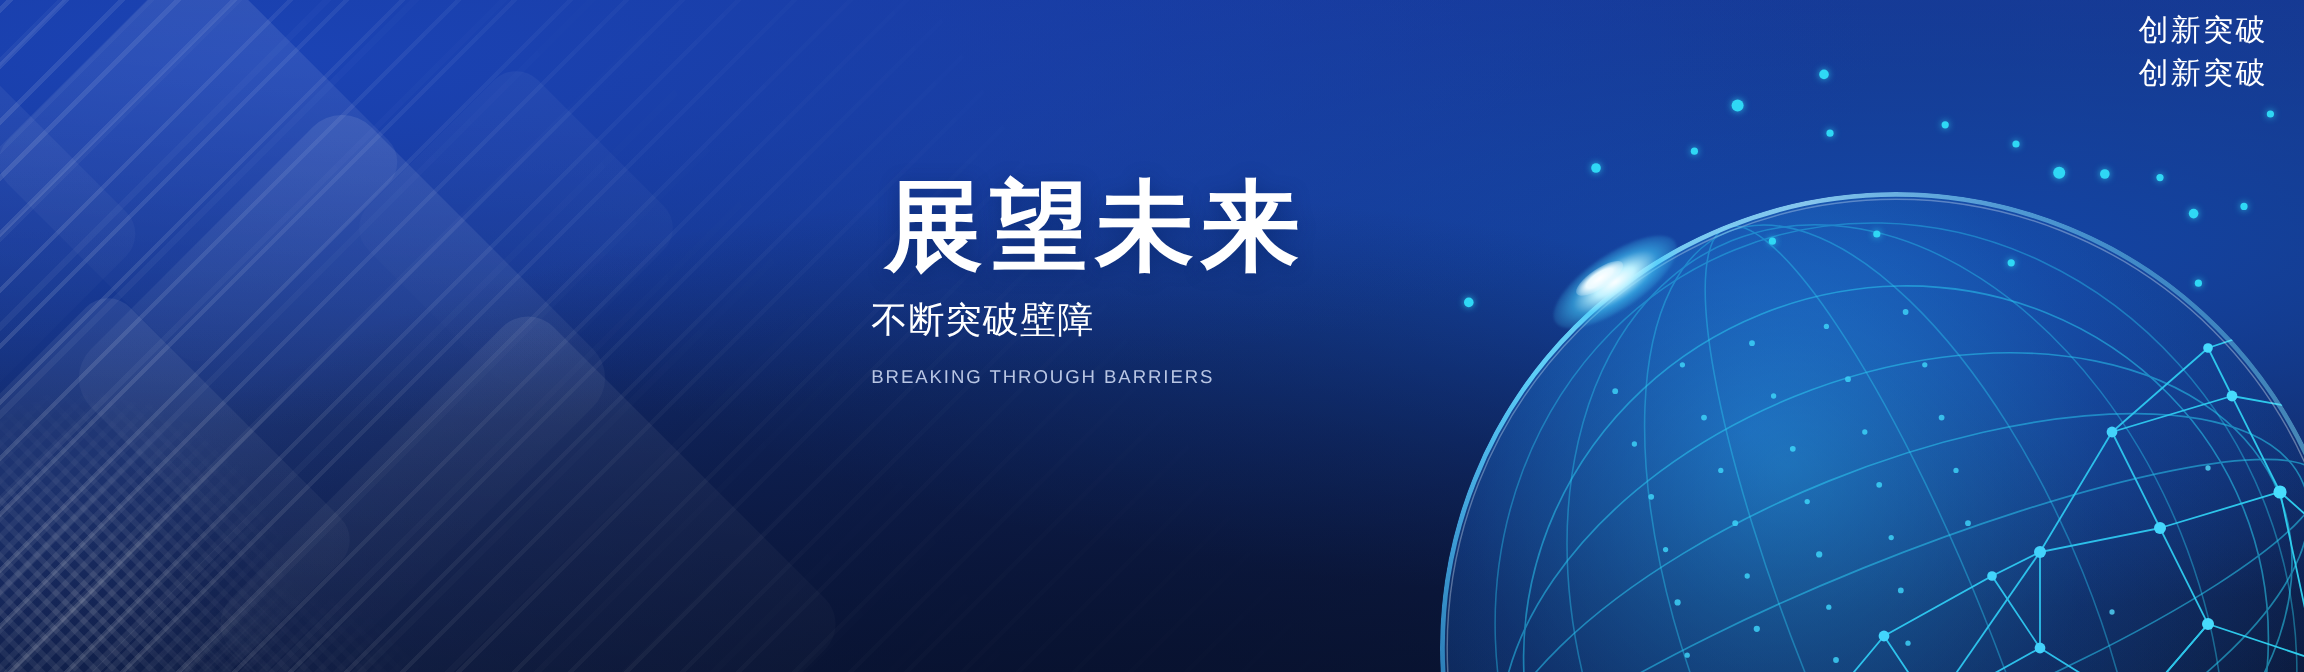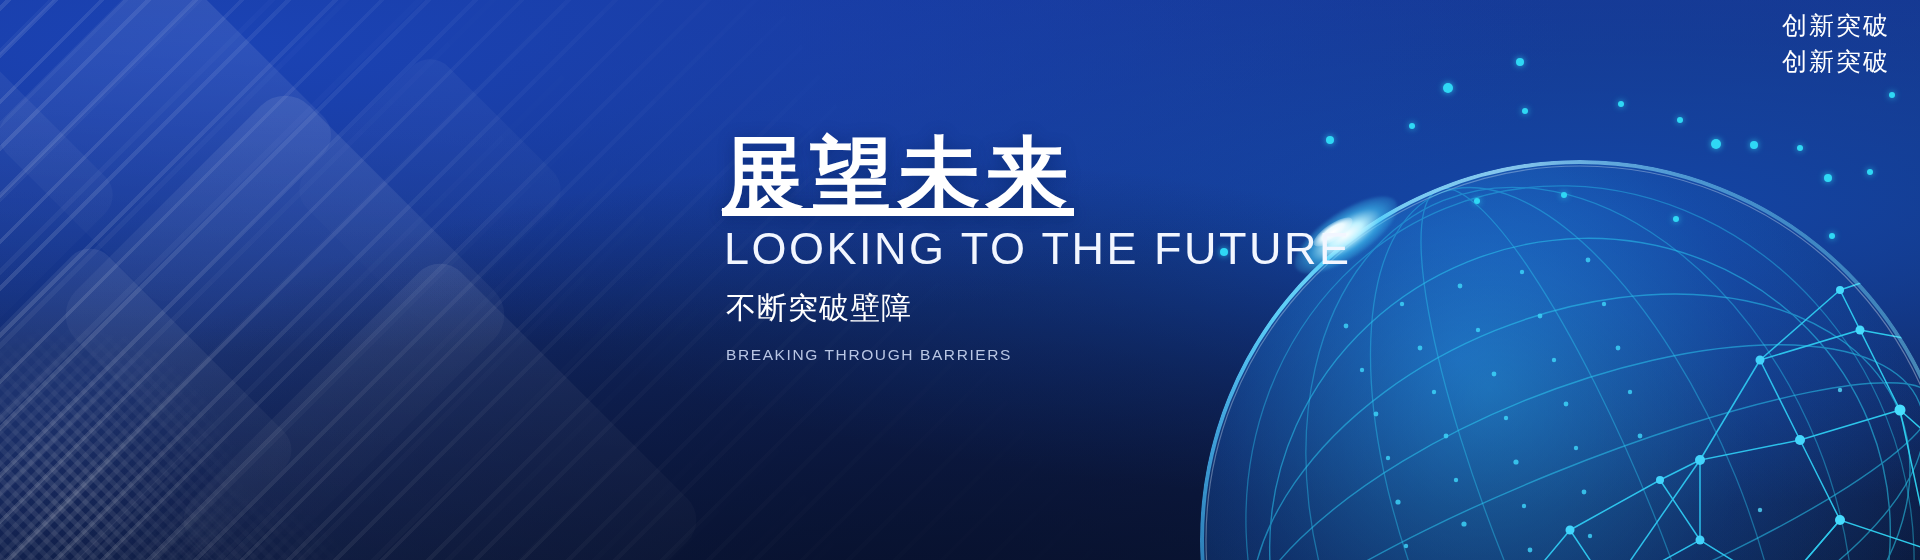--- a/index.html
+++ b/index.html
@@ -137,28 +137,27 @@
   }
 
   
   .copy {
     position: absolute;
     left: 722px;
     top: 132px;
     width: 700px;
   }
   .title-cn {
-    margin: 0;
+    margin: 15px;
     color: #ffffff;
     font-size: 82px;
     font-weight: bold;
     letter-spacing: 6px;
     line-height: 1.05;
     text-shadow: 0 2px 16px rgba(0,30,90,0.45);
-    text-decoration: underline;
   }
   .title-en {
     margin: 6px 0 0 2px;
     color: #f2f6ff;
     font-size: 45px;
     font-weight: 300;
     letter-spacing: 2.5px;
     line-height: 1.12;
     white-space: nowrap;
   }
@@ -411,21 +410,20 @@
       <div class="particle" style="left: 1797px; top: 145px; width: 6px; height: 6px;"></div>
       <div class="particle" style="left: 1824px; top: 174px; width: 8px; height: 8px;"></div>
       <div class="particle" style="left: 1867px; top: 169px; width: 6px; height: 6px;"></div>
       <div class="particle" style="left: 1829px; top: 233px; width: 6px; height: 6px;"></div>
       <div class="particle" style="left: 1673px; top: 216px; width: 6px; height: 6px;"></div>
       <div class="particle" style="left: 1889px; top: 92px; width: 6px; height: 6px;"></div>
     </div>
 
   <div class="copy">
     <h1 class="title-cn">展望未来</h1>
-    <div class="title-en">LOOKING TO THE FUTURE</div>
     <div class="sub-cn">
       <div>不断突破壁障</div>
     </div>
     <div class="sub-en">
       <div>BREAKING THROUGH BARRIERS</div>
     </div>
   </div>
 
   <div class="corner-tag">
     <div>创新突破</div>

